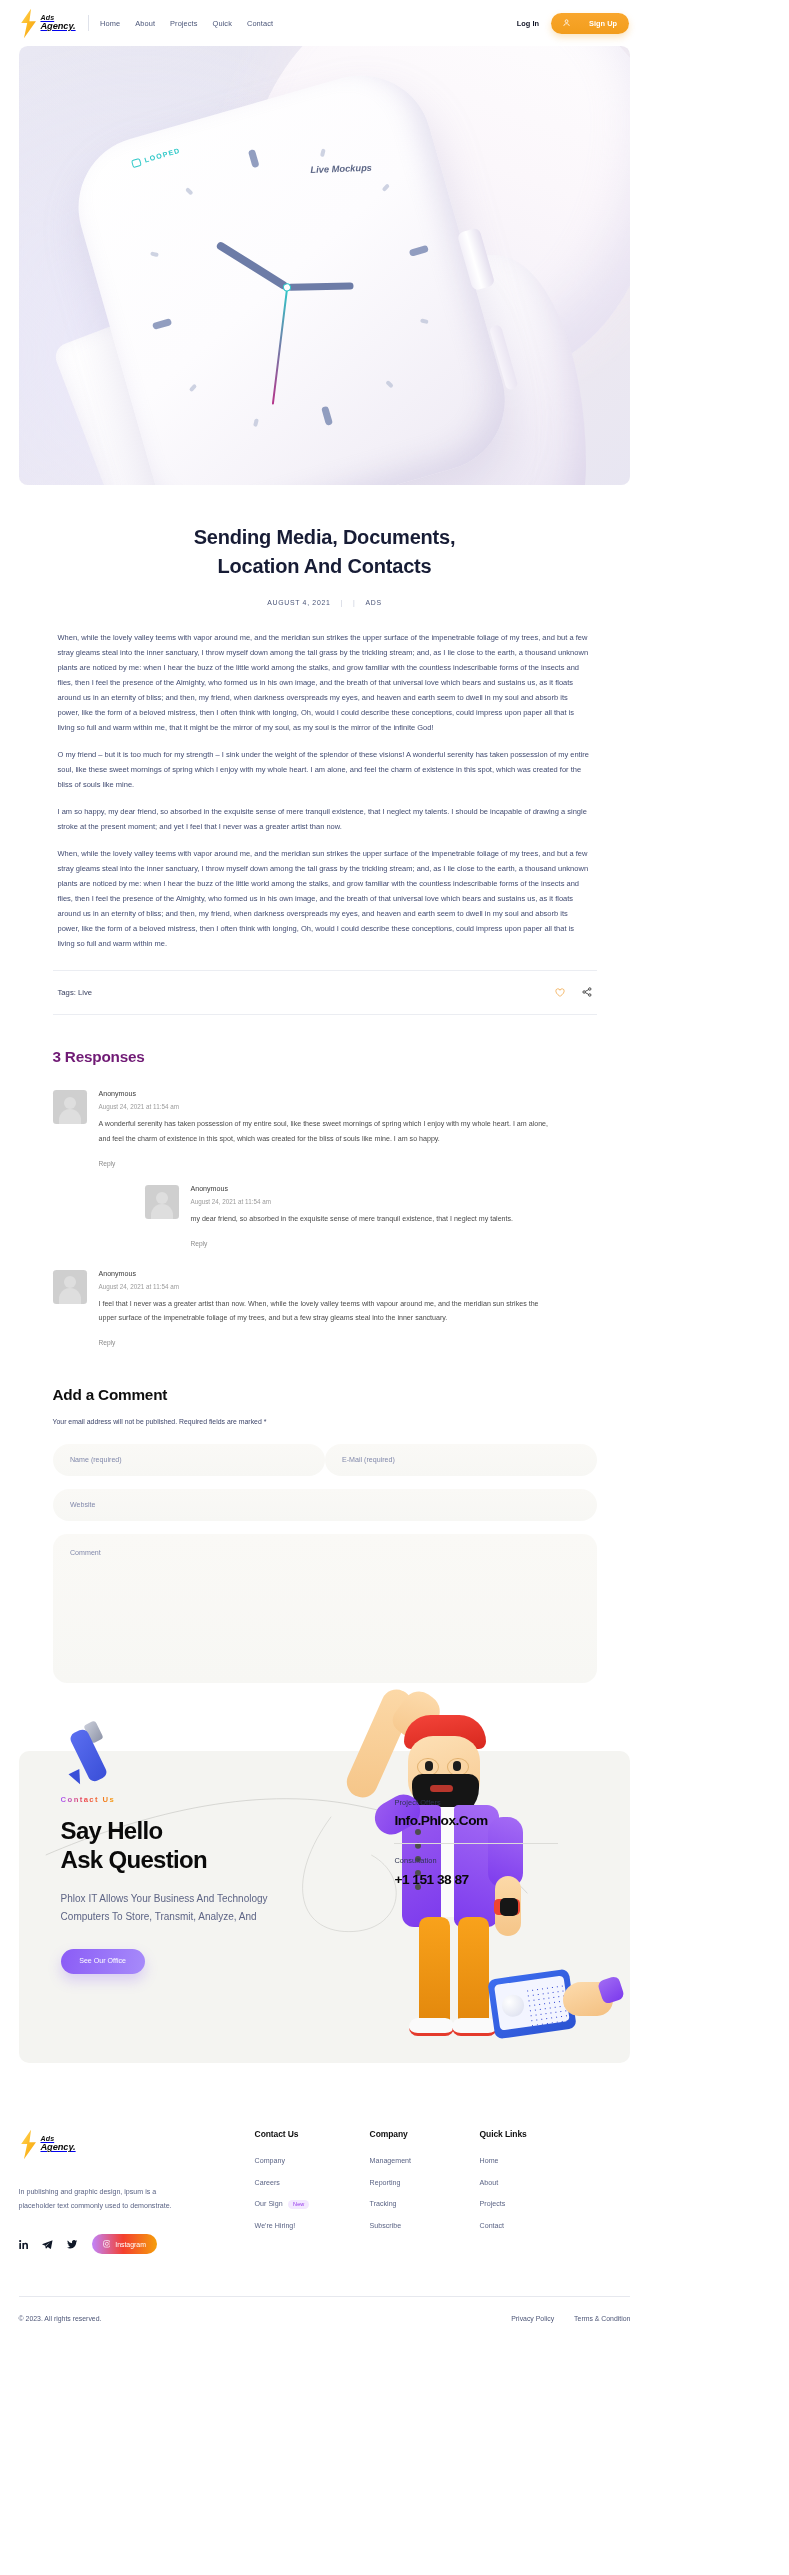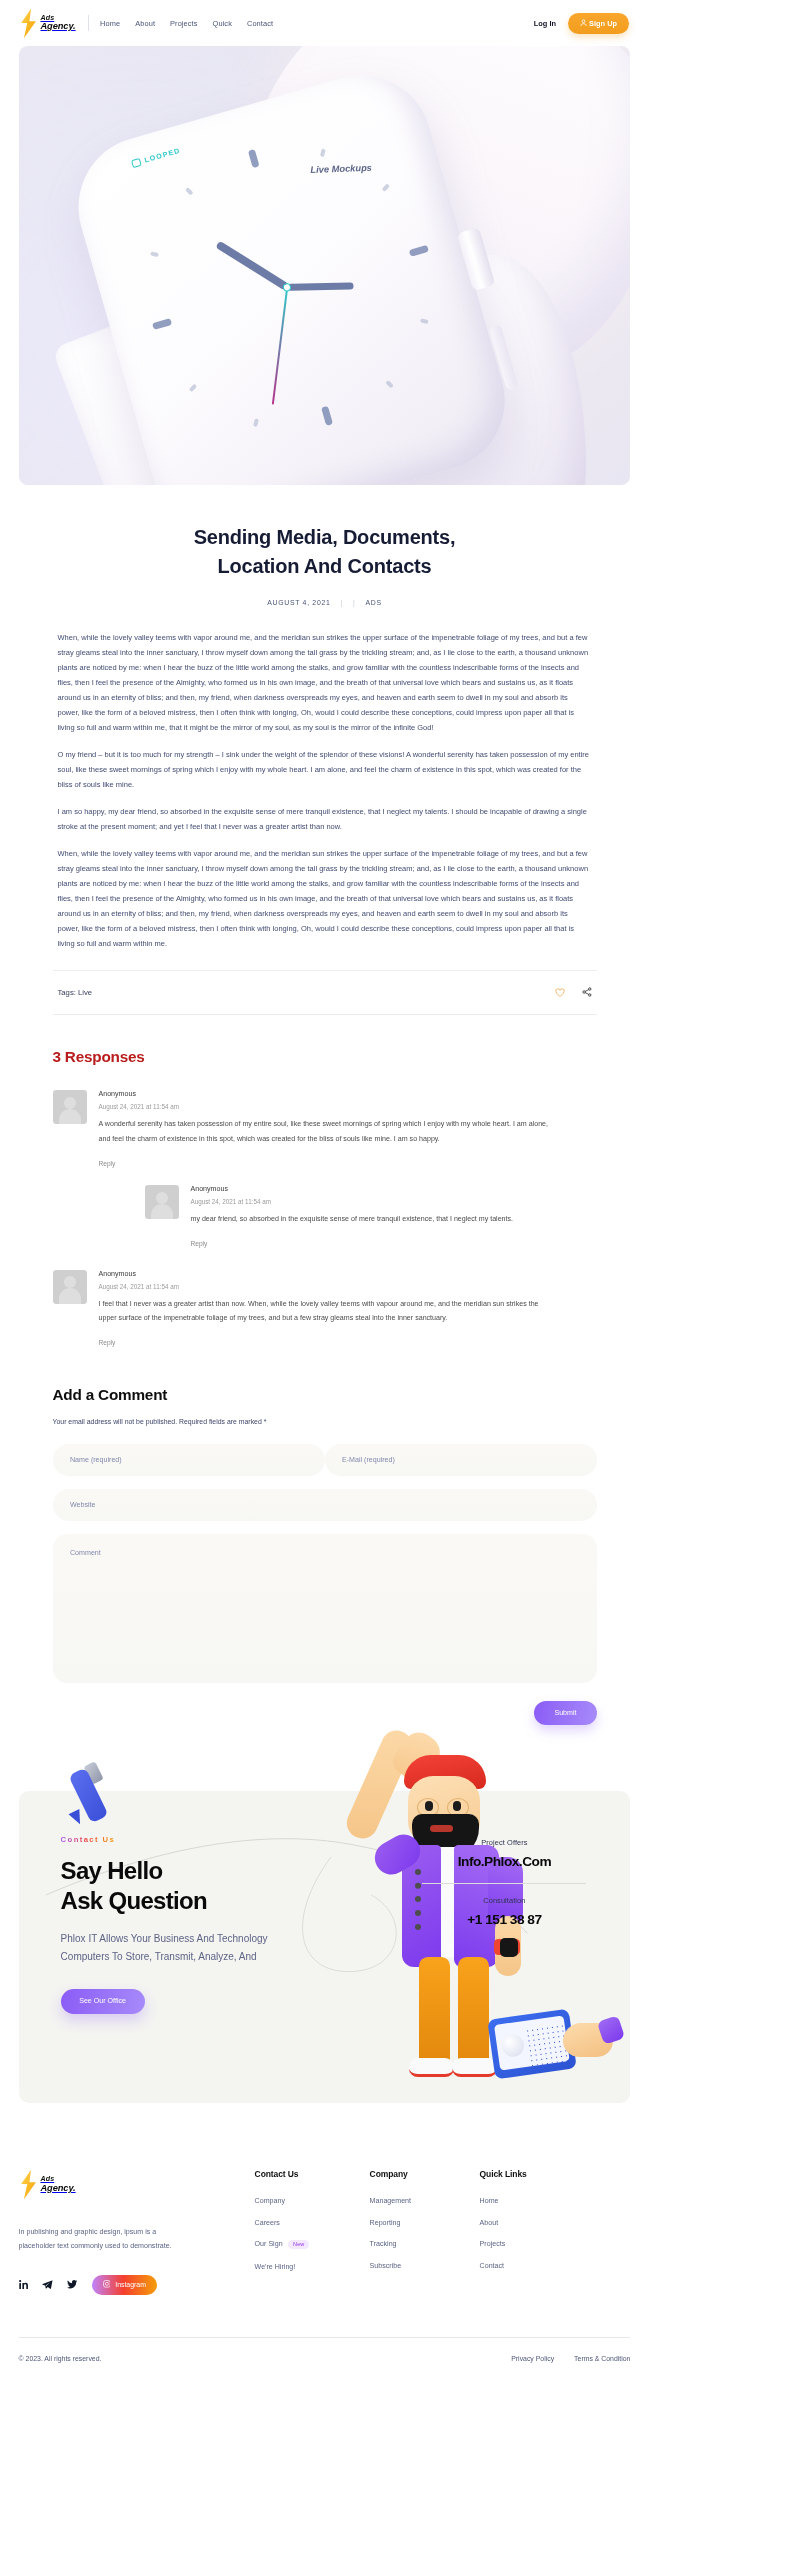--- a/index.html
+++ b/index.html
@@ -33,21 +33,21 @@
     color: #0b0b0b; letter-spacing: -0.1px; display: block; margin-top: 0.5px;
   }
   .nav-divider { width: 0.5px; height: 16.4px; background: #dfe2ea; margin: 0 12px 0 12px; }
   .nav { display: flex; align-items: center; gap: 15px; }
   .nav a {
     font-size: 7.4px; color: #4a5578; text-decoration: none; letter-spacing: 0.1px;
   }
   .header-right { margin-left: auto; display: flex; align-items: center; gap: 12px; }
   .login-link { font-size: 7.4px; color: #111426; text-decoration: none; font-weight: 600; }
   .signup-btn {
-    display: flex; align-items: center; gap: 2px;
+    display: flex; align-items: center; gap: 19px;
     background: linear-gradient(180deg,#f9a62c 0%, #f29d1d 100%);
     color: #fff; border: none; border-radius: 13px;
     height: 21px; padding: 0 12px;
     font-size: 7.4px; font-weight: 600; cursor: pointer;
     box-shadow: 0 3.3px 7.7px rgba(242,157,29,.28);
   }
   .signup-btn svg { display: block; }
 
   
   .hero-wrap { padding: 0 18.6px; }
@@ -138,21 +138,21 @@
     display: flex; align-items: center; margin-top: 18.6px;
     border-top: 0.5px solid #ebedf2; border-bottom: 0.5px solid #ebedf2;
     padding: 14.3px 5px; 
   }
   .tags-label { font-size: 7.7px; color: #39405f; }
   .tags-actions { margin-left: auto; display: flex; align-items: center; gap: 16.4px; }
   .icon-btn { background: none; border: none; cursor: pointer; display: flex; padding: 0; }
 
   
   .responses { width: 544px; margin: 0 auto; padding-top: 33px; }
-  .responses h2 { font-size: 15.3px; color: #b91c1c; font-weight: 700; letter-spacing: -0.2px; }
+  .responses h2 { font-size: 15.3px; color: #701a75; font-weight: 700; letter-spacing: -0.2px; }
   .comment { display: flex; gap: 12px; margin-top: 24px; }
   .comment.nested { margin-left: 92px; margin-top: 17.5px; }
   .avatar {
     width: 34px; height: 34px; flex: 0 0 34px; border-radius: 3.3px;
     background: #cfcfcf; position: relative; overflow: hidden;
   }
   .avatar .head { position: absolute; left: 50%; top: 6.6px; width: 12px; height: 12px;
     margin-left: -6px; background: #dedede; border-radius: 50%; }
   .avatar .body { position: absolute; left: 50%; bottom: -2.2px; width: 22px; height: 17.5px;
     margin-left: -11px; background: #dedede; border-radius: 11px 11px 0 0; }
@@ -207,21 +207,21 @@
     font-size: 24px; line-height: 1.24; font-weight: 800; color: #0a0a0a; letter-spacing: -0.7px;
   }
   .cta-sub { margin-top: 14.3px; font-size: 10px; line-height: 1.85; color: #5d6485; }
   .cta-btn {
     margin-top: 22px; display: inline-block; border: none; cursor: pointer;
     background: linear-gradient(100deg,#8b5cf6 0%, #a78bfa 100%);
     color: #fff; border-radius: 13px; height: 25px; padding: 0 18.6px;
     font-size: 7.1px; font-family: "Liberation Sans", sans-serif;
     box-shadow: 0 6.6px 13px rgba(139,92,246,.25);
   }
-  .cta-right { position: absolute; right: 44px; top: 47px; width: 164px; z-index: 3; text-align: center; }
+  .cta-right { position: absolute; right: 72px; top: 47px; width: 164px; z-index: 3; }
   .cta-label { font-size: 7.4px; color: #2e3450; letter-spacing: 0.1px; }
   .cta-value { font-size: 13.7px; font-weight: 800; color: #090909; margin-top: 6.6px; letter-spacing: -0.5px; }
   .cta-hr { height: 0.5px; background: #dcdcd8; margin: 14.3px 0 13px; }
   
   .char { position: absolute; left: 317px; top: -70px; width: 258px; height: 384px; z-index: 2; }
   .char .arm-up {
     position: absolute; left: 28.5px; top: 5.5px; width: 31px; height: 115px;
     background: linear-gradient(160deg,#fcd9a8,#f5c588); border-radius: 15.3px;
     transform: rotate(24deg);
   }
@@ -494,23 +494,20 @@
 
   <section class="form-sec">
     <h2>Add a Comment</h2>
     <p class="form-note">Your email address will not be published. Required fields are marked *</p>
     <div class="form-grid">
       <input class="field" type="text" placeholder="Name (required)" style="">
       <input class="field" type="email" placeholder="E-Mail (required)" style="">
     </div>
     <input class="field field-wide" type="text" placeholder="Website" style="">
     <textarea class="textarea" placeholder="Comment" style=""></textarea>
-    <div class="submit-row">
-      <button class="submit-btn">Submit</button>
-    </div>
   </section>
 
   <section class="cta-outer">
     <div class="cta">
       <div class="cta-inner">
         <svg class="cta-curve" viewBox="0 0 1372 570" preserveAspectRatio="none">
           <path d="M60 190 C 260 120, 520 60, 760 100 C 960 132, 1060 190, 1140 260" fill="none" stroke="#b9b9b4" stroke-width="1"></path>
           <path d="M700 120 C 600 230, 620 330, 740 330 C 860 330, 880 230, 790 190" fill="none" stroke="#c3c3be" stroke-width="1"></path>
         </svg>
 

